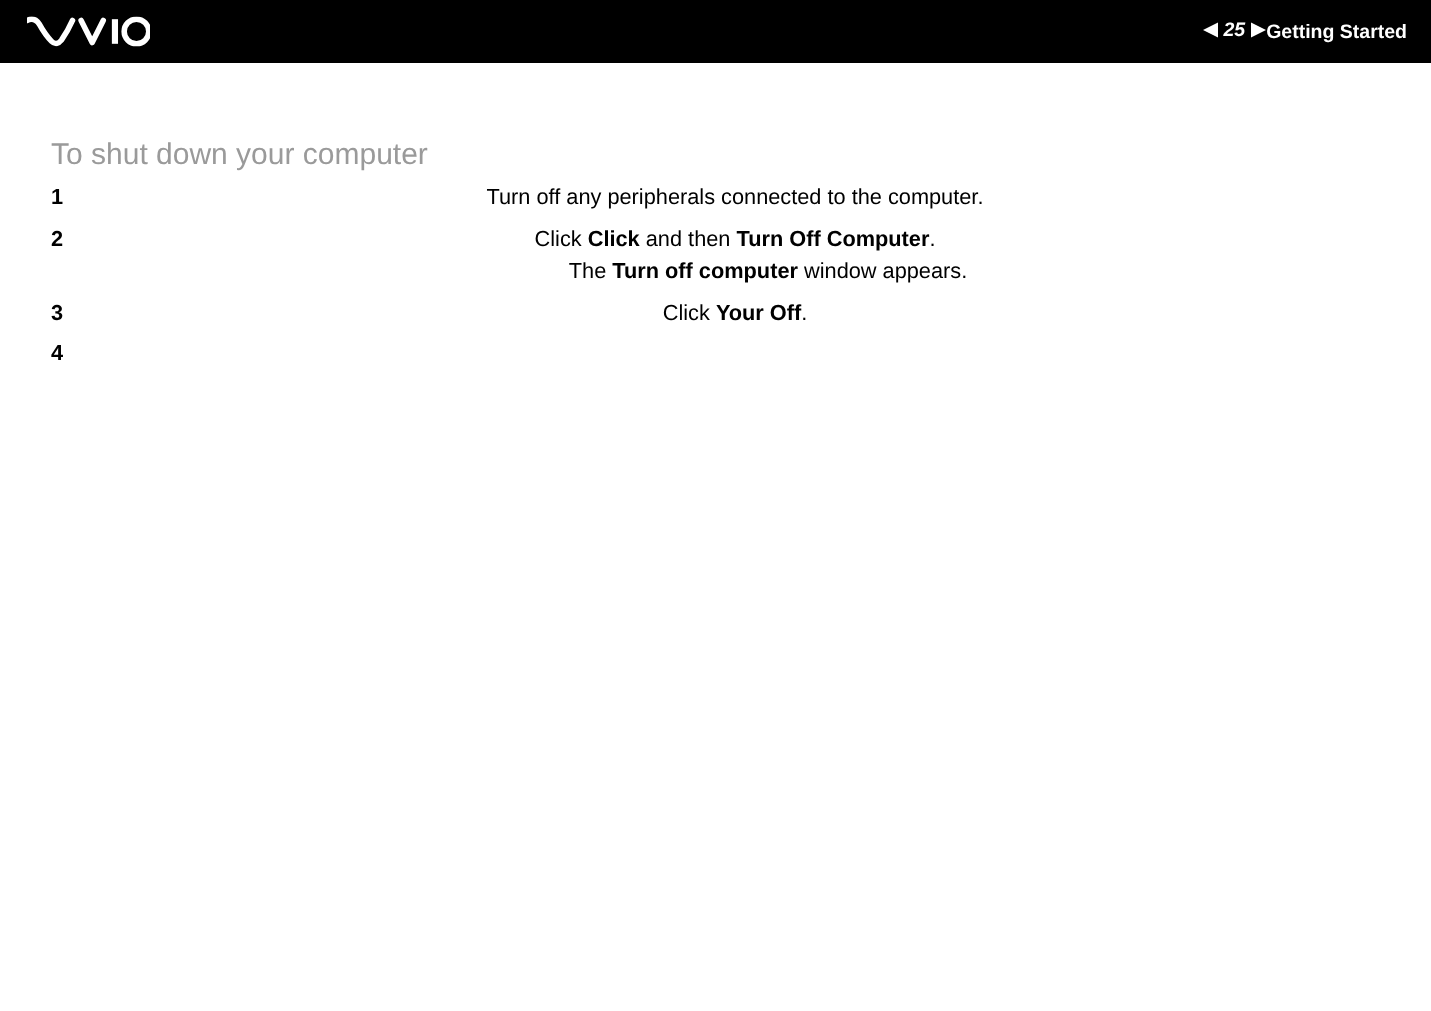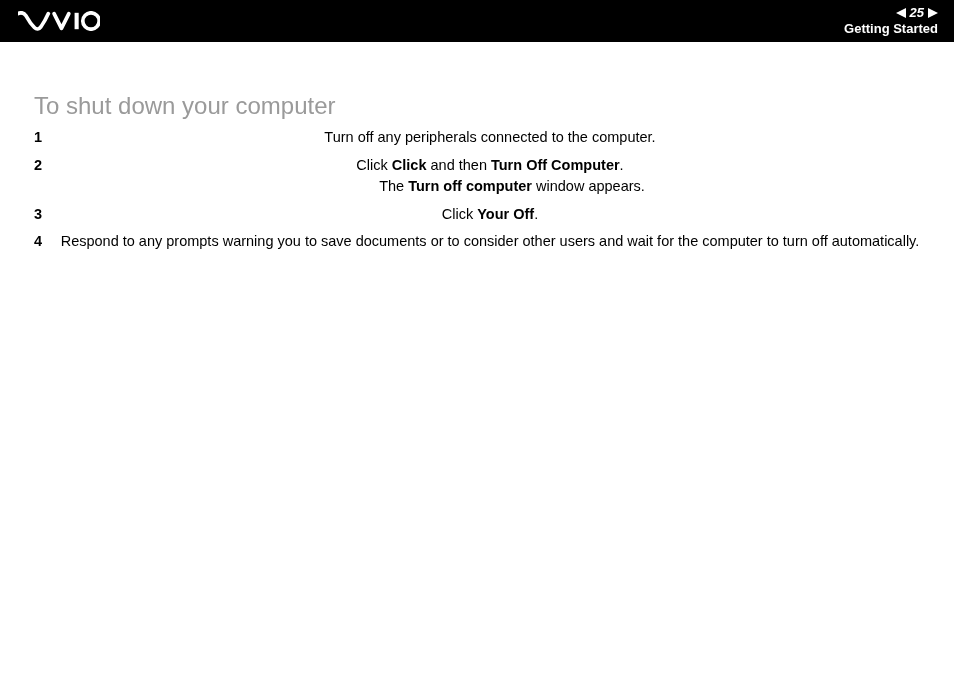--- a/index.html
+++ b/index.html
@@ -5,30 +5,30 @@
   * { box-sizing: border-box; margin: 0; padding: 0; }
   html, body { width: 954px; height: 674px; background: #fff; font-family: Arial, Helvetica, sans-serif; color: #000; }
   .page { width: 954px; height: 674px; display: flex; flex-direction: column; }
   .header {
     background: #000; color: #fff; height: 42px; width: 100%;
     display: flex; align-items: center; justify-content: space-between;
     padding: 0 16px 0 18px;
   }
   .logo { display: flex; align-items: center; }
   .logo svg { height: 20px; width: 82px; }
-  .header-right { display: flex; flex-direction: column; align-items: flex-end; line-height: 1.1; }
+  .header-right { display: flex; flex-direction: row; align-items: flex-start; line-height: 1.1; }
   .pager { display: flex; align-items: center; gap: 4px; font-weight: bold; font-style: italic; font-size: 13px; }
   .pager .tri { width: 0; height: 0; border-top: 5px solid transparent; border-bottom: 5px solid transparent; }
   .pager .tri-left { border-right: 10px solid #fff; }
   .pager .tri-right { border-left: 10px solid #fff; }
   .section-label { font-weight: bold; font-size: 13px; margin-top: 1px; }
   .content { padding: 50px 34px 0 34px; }
   h1 { font-size: 26px; font-weight: 400; letter-spacing: 0.2px; margin-bottom: 10px; }
   .intro { font-size: 14.5px; margin-bottom: 18px; }
-  h2 { font-size: 24px; font-weight: 400; color: #9a9a9a; margin-bottom: 8px; }
+  h2 { font-size: 20px; font-weight: 400; color: #9a9a9a; margin-bottom: 8px; }
   ol.steps { list-style: none; counter-reset: step; text-align: center; }
   ol.steps > li {
     counter-increment: step; position: relative; padding-left: 26px;
     font-size: 14.5px; line-height: 1.35; margin-bottom: 8px;
   }
   ol.steps > li::before {
     content: counter(step); position: absolute; left: 0; top: 0;
     font-weight: bold; font-size: 14.5px;
   }
   .step-extra { display: block; margin-top: 2px; margin-left: 44px; }
@@ -67,18 +67,17 @@
         <span>Turn off any peripherals connected to the computer.</span>
       </li>
       <li>
         <span><span>Click </span><b>Click</b><span> and then </span><b>Turn Off Computer</b><span>.</span></span>
         <span class="step-extra"><span>The </span><b>Turn off computer</b><span> window appears.</span></span>
       </li>
       <li>
         <span><span>Click </span><b>Your Off</b><span>.</span></span>
       </li>
       <li>
-        <span>Respond to any prompts warning you to save documents or to consider other users and wait for the computer to turn off automatically.</span>
       </li>
     </ol>
   </div>
 
 </div>
 
 </body></html>

